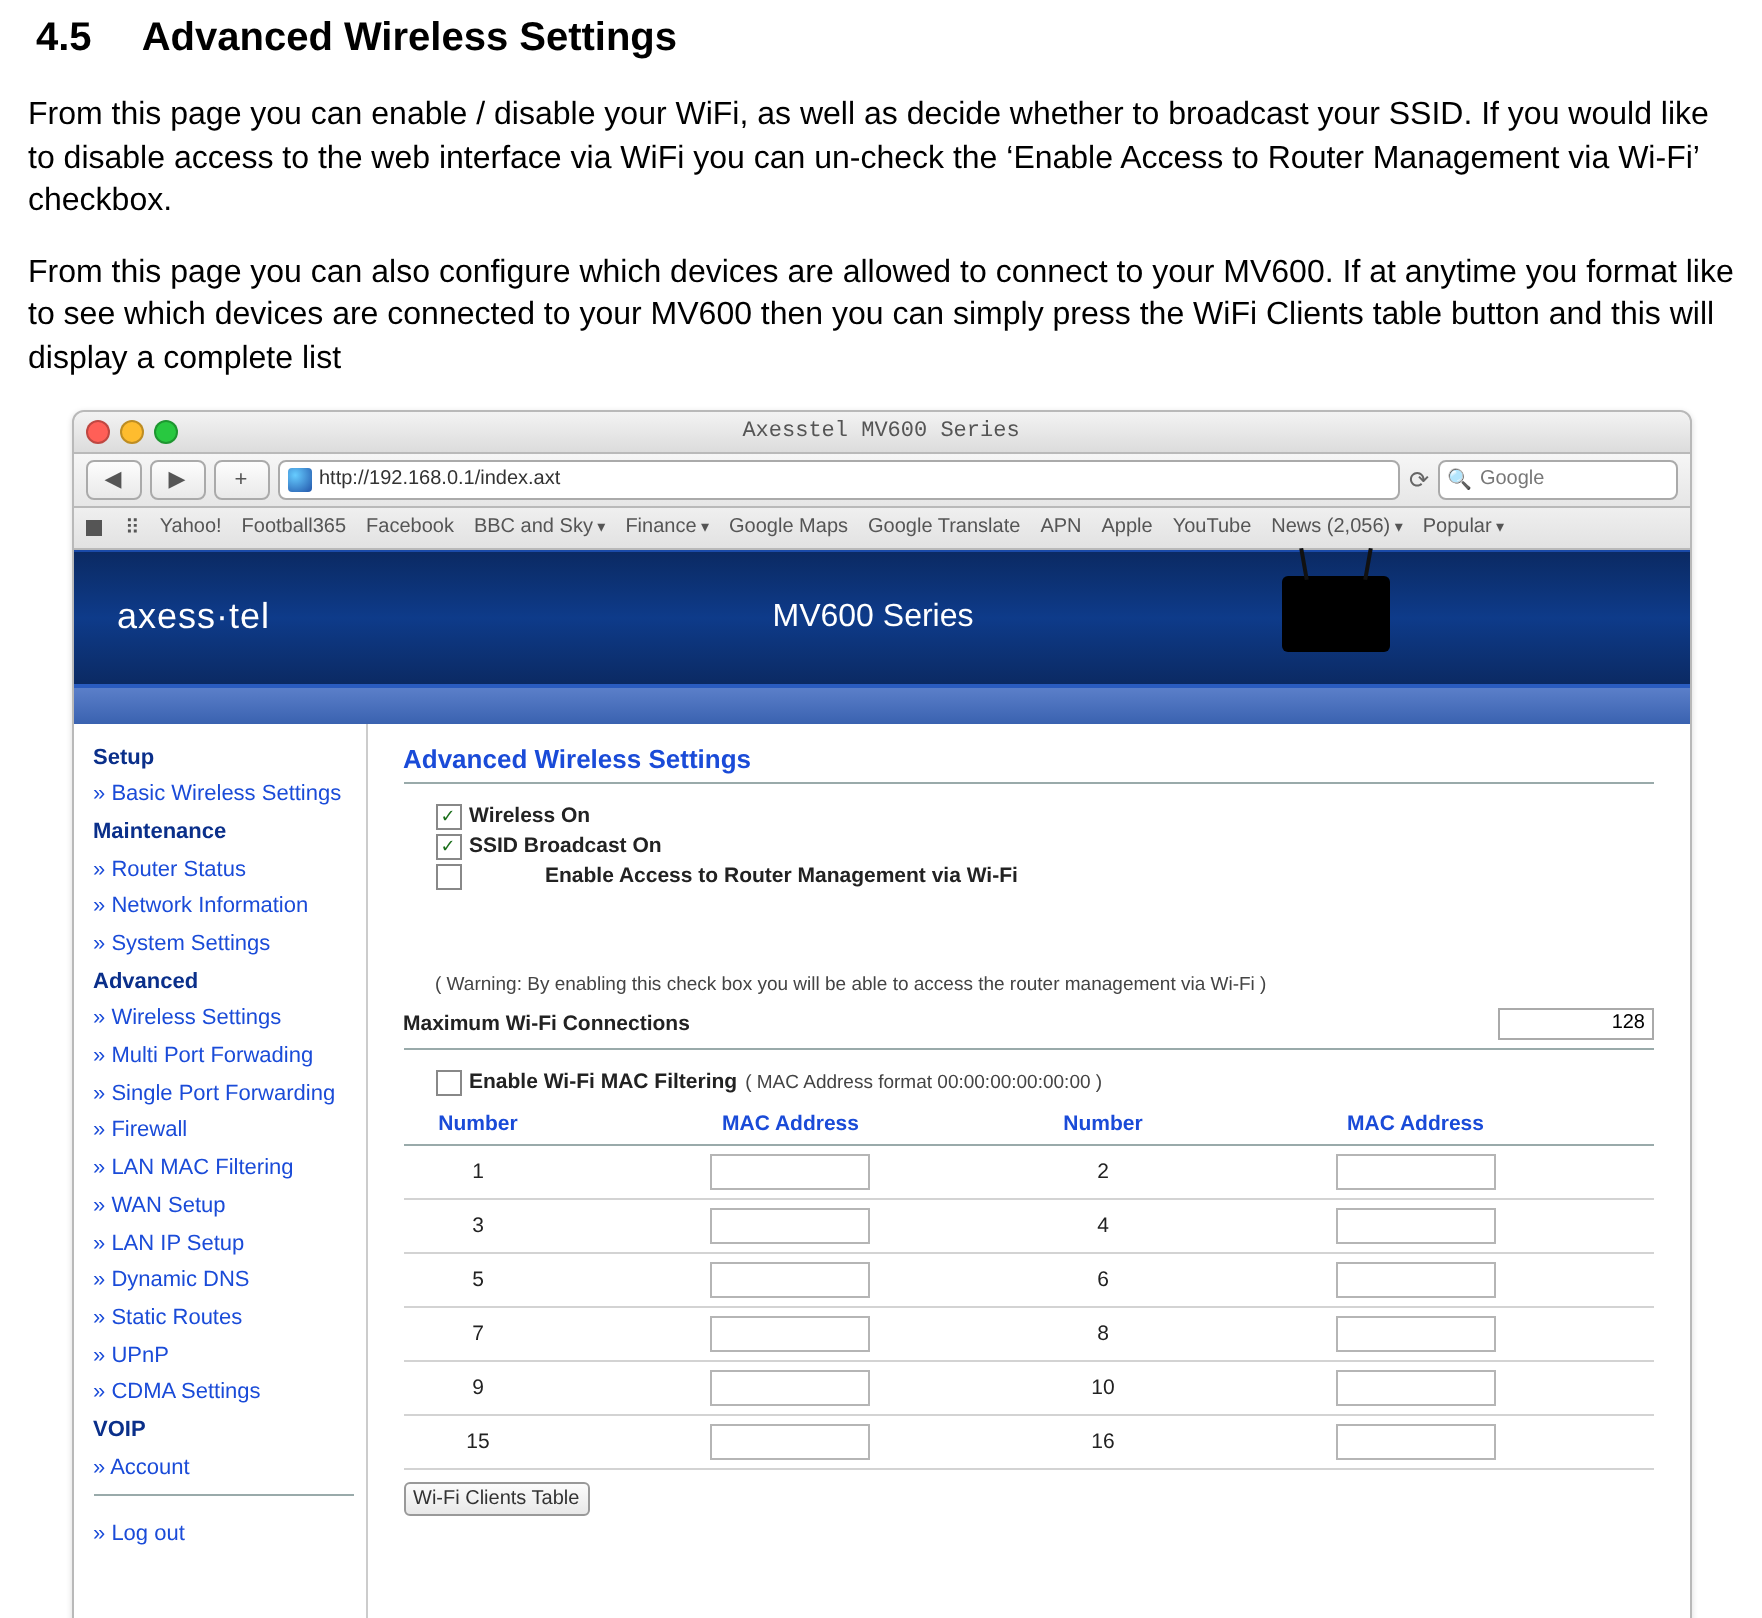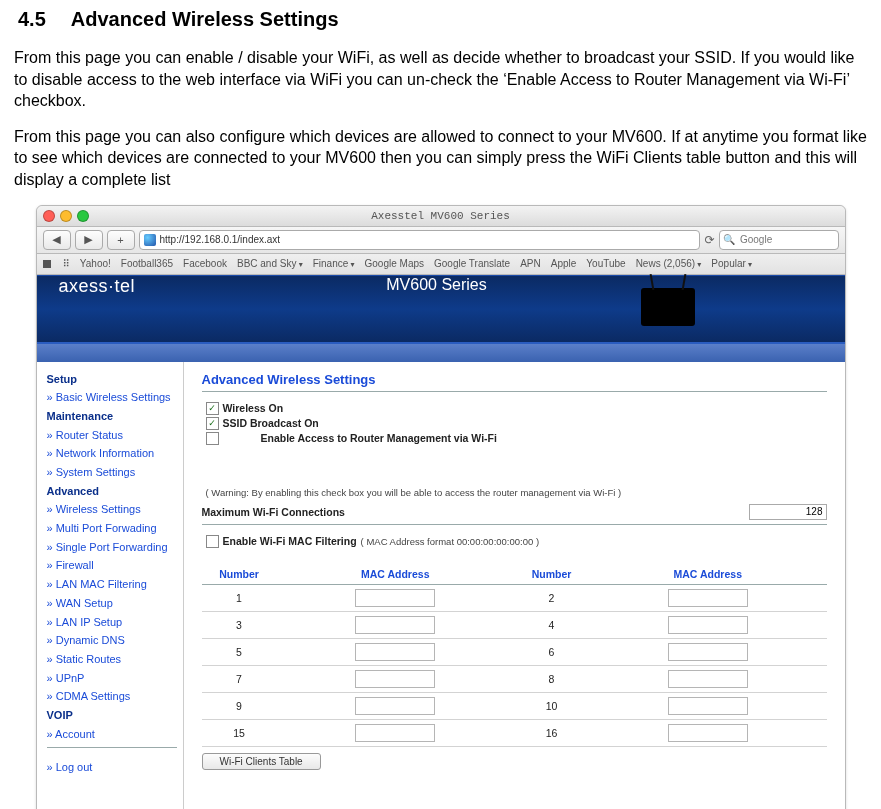--- a/index.html
+++ b/index.html
@@ -86,21 +86,21 @@
     border-bottom:1px solid #b9b9b9;
     font-size:10px; color:#555;
   }
   .toolbar2 .sq{width:8px;height:8px;background:#555;display:inline-block;margin-right:2px;vertical-align:middle;}
   .toolbar2 span{white-space:nowrap;}
   .toolbar2 .dd::after{content:" ▾"; font-size:8px;}
   
   .banner {
     height:66px;
     background: linear-gradient(#0b2a63,#0e3b8a 50%,#0b2a63);
-    display:flex; 
+    display:flex; align-items:center;
     color:#fff;
     border-top:1px solid #1a4aa8;
     border-bottom:2px solid #2a5cc0;
     position:relative;
   }
   .logo { font-size:18px; font-weight:bold; margin-left:22px; letter-spacing:.5px;}
   .logo span{font-weight:normal;}
   .banner-center{position:absolute;left:0;right:8px;text-align:center;font-size:16px;}
   .router-img{
     position:absolute; right:150px; top:12px;
@@ -126,44 +126,44 @@
   .sidebar a{color:#1a4bd8; text-decoration:none; display:block;}
   .content {
     flex:1; padding:10px 18px 20px 18px;
     font-size:10.5px; color:#222;
   }
   .content h3{
     color:#1a4bd8; font-weight:bold; font-size:13px;
     margin:0 0 4px 0;
   }
   .hr{border:none;border-top:1px solid #9aa; margin:4px 0 10px 0;}
-  .line{display:flex; align-items:center; gap:4px; margin:2px 4px;}
+  .line{display:flex; align-items:center; gap:4px; margin:2px 16px;}
   .chk{width:11px;height:11px;border:1px solid #888;background:#fff;display:flex;align-items:center;justify-content:center;}
   .chk.checked::after{content:"✓";font-size:9px;color:#1a6e1a;line-height:1;}
   .warn{color:#444; font-size:9.5px;}
   .maxrow{display:flex;align-items:center;justify-content:space-between;margin:6px 0 2px 0;font-weight:bold;font-size:10.5px;}
   .maxrow input{width:70px;height:14px;border:1px solid #aaa;font-size:10px;text-align:right;padding:0 3px;}
   table.mac {
-    width:100%; border-collapse:collapse; margin-top:16px; font-size:10.5px;
+    width:100%; border-collapse:collapse; margin-top:4px; font-size:10.5px;
   }
   table.mac th{
     color:#1a4bd8; font-weight:bold; padding:4px 0;
     border-bottom:1px solid #9aa;
   }
   table.mac td{
     text-align:center; padding:3px 0;
     border-bottom:1px solid #d3d3d3;
     height:20px;
   }
   .macin{width:74px;height:14px;border:1px solid #b5b5b5;background:#fff;}
   .btn{
     display:inline-block; margin-top:6px;
     border:1px solid #999; border-radius:3px;
     background:linear-gradient(#fcfcfc,#e8e8e8);
-    padding:2px 17px; font-size:10px; color:#333;
+    padding:2px 4px; font-size:10px; color:#333;
   }
 </style>
 </head>
 <body>
 
 <h2 class="section-heading">
   <span class="num">4.5</span>
   <span>Advanced Wireless Settings</span>
 </h2>
 

